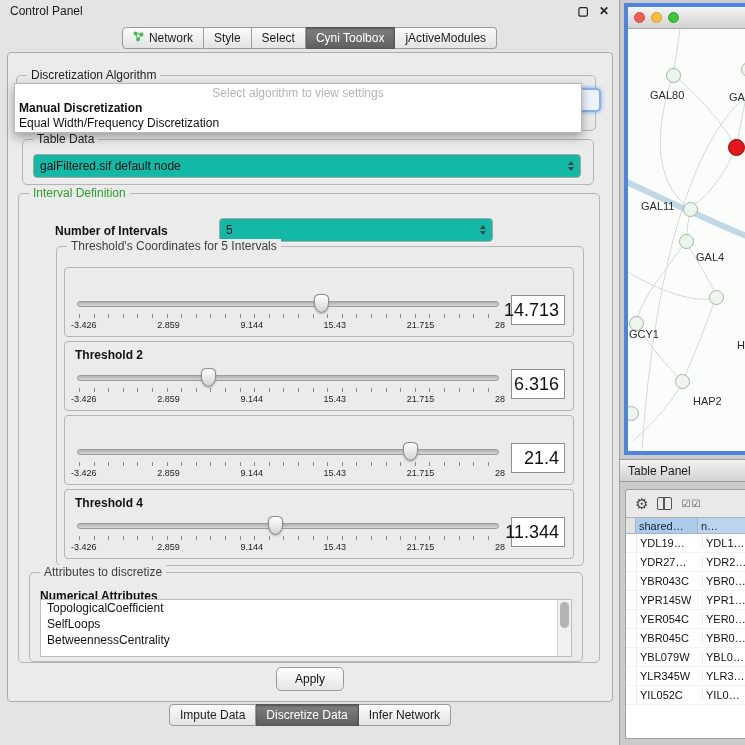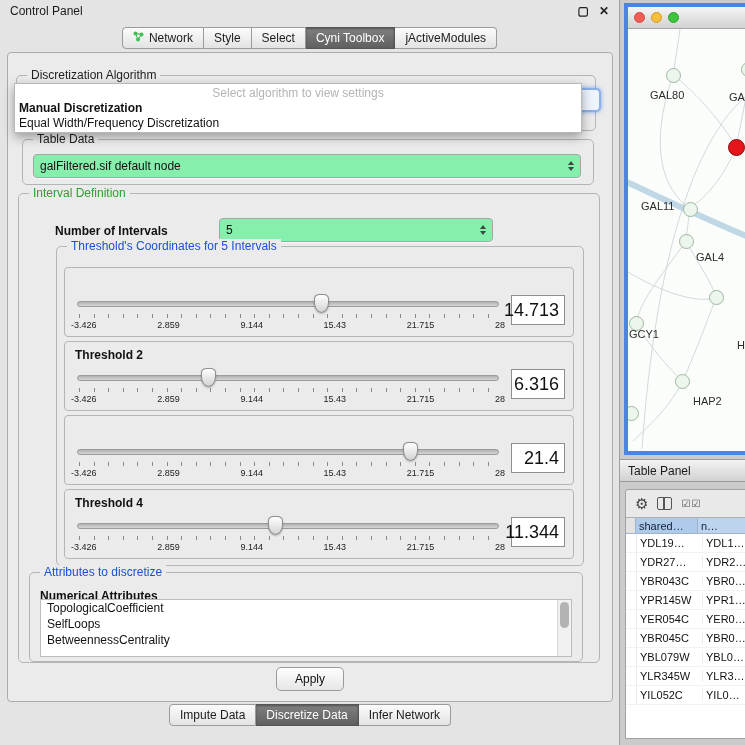--- a/index.html
+++ b/index.html
@@ -11,29 +11,29 @@
   .winbtn{font-size:12px;color:#222;margin-left:10px;cursor:default;font-weight:bold}
   .tabbar{position:absolute;top:27px;left:0;right:0;display:flex;justify-content:center;z-index:3}
   .seg{display:flex;align-items:center;gap:5px;padding:0 10px;font-size:12px;background:linear-gradient(#fbfbfb,#e3e3e3);border:1px solid #9b9b9b;border-left:none;color:#1c1c1c;height:22px;box-sizing:border-box;cursor:default;white-space:nowrap}
   .seg:first-child{border-left:1px solid #9b9b9b;border-radius:4px 0 0 4px}
   .seg:last-child{border-radius:0 4px 4px 0}
   .seg.active{background:linear-gradient(#808080,#606060);color:#fff;border-color:#565656;box-shadow:inset 0 1px 2px rgba(0,0,0,.35)}
   .inner{position:absolute;left:7px;top:52px;width:604px;height:648px;background:#ebebeb;border:1px solid #ababab;border-radius:4px}
   .group{position:absolute;border:1px solid #b5b5b5;border-radius:5px;background:#ebebeb;box-sizing:border-box}
   .glabel{position:absolute;top:-8px;left:10px;background:#ebebeb;padding:0 4px;font-size:12px;color:#222;white-space:nowrap}
   .glabel.green{color:#2f9e2f}
-  .glabel.blue{color:#1d4ed8}
+  .glabel.blue{color:#404040}
   #algoGroup{left:8px;top:22px;width:580px;height:56px}
   #algoCombo{position:absolute;left:532px;top:12px;width:52px;height:24px;border:2px solid #8ab0ea;border-radius:5px;background:#eef4fd;z-index:2;box-shadow:0 0 4px rgba(100,150,230,.85);box-sizing:border-box}
   .popup{position:absolute;left:6px;top:30px;width:568px;height:50px;background:#fff;border:1px solid #b9b9b9;box-shadow:0 4px 10px rgba(0,0,0,.35);z-index:10;padding-top:2px;box-sizing:border-box}
   .popup-ph{text-align:center;color:#b4b4b4;font-size:12px;height:15px;line-height:15px}
   .popup-item{font-size:12px;color:#111;padding:0 4px;height:15px;line-height:15px;cursor:default}
   .popup-item.bold{font-weight:bold}
   #tdGroup{left:14px;top:86px;width:572px;height:46px}
-  .combo{display:flex;align-items:center;background:#86efac;border:1px solid #a5a5a5;border-radius:4px;font-size:12px;color:#111;padding:0 6px;box-sizing:border-box;box-shadow:0 1px 0 rgba(255,255,255,.7)}
+  .combo{display:flex;align-items:center;background:#14b8a6;border:1px solid #a5a5a5;border-radius:4px;font-size:12px;color:#111;padding:0 6px;box-sizing:border-box;box-shadow:0 1px 0 rgba(255,255,255,.7)}
   .arrows{margin-left:auto;display:flex;flex-direction:column;gap:2px;padding-left:6px}
   .arr{width:0;height:0;border-left:3.5px solid transparent;border-right:3.5px solid transparent}
   .arr.up{border-bottom:4px solid #444}
   .arr.down{border-top:4px solid #444}
   #tdCombo{position:absolute;left:10px;top:14px;width:548px;height:24px}
   #ivGroup{left:10px;top:140px;width:582px;height:470px}
   .noi-label{position:absolute;left:36px;top:30px;font-size:12px;font-weight:bold;color:#111}
   #noiCombo{position:absolute;left:200px;top:24px;width:274px;height:24px}
   #thGroup{position:absolute;left:37px;top:52px;width:526px;height:318px;border:1px solid #b5b5b5;border-radius:5px}
   .th-box{position:absolute;left:7px;width:510px;height:70px;border:1px solid #b5b5b5;border-radius:4px;background:#ebebeb;box-sizing:border-box}

